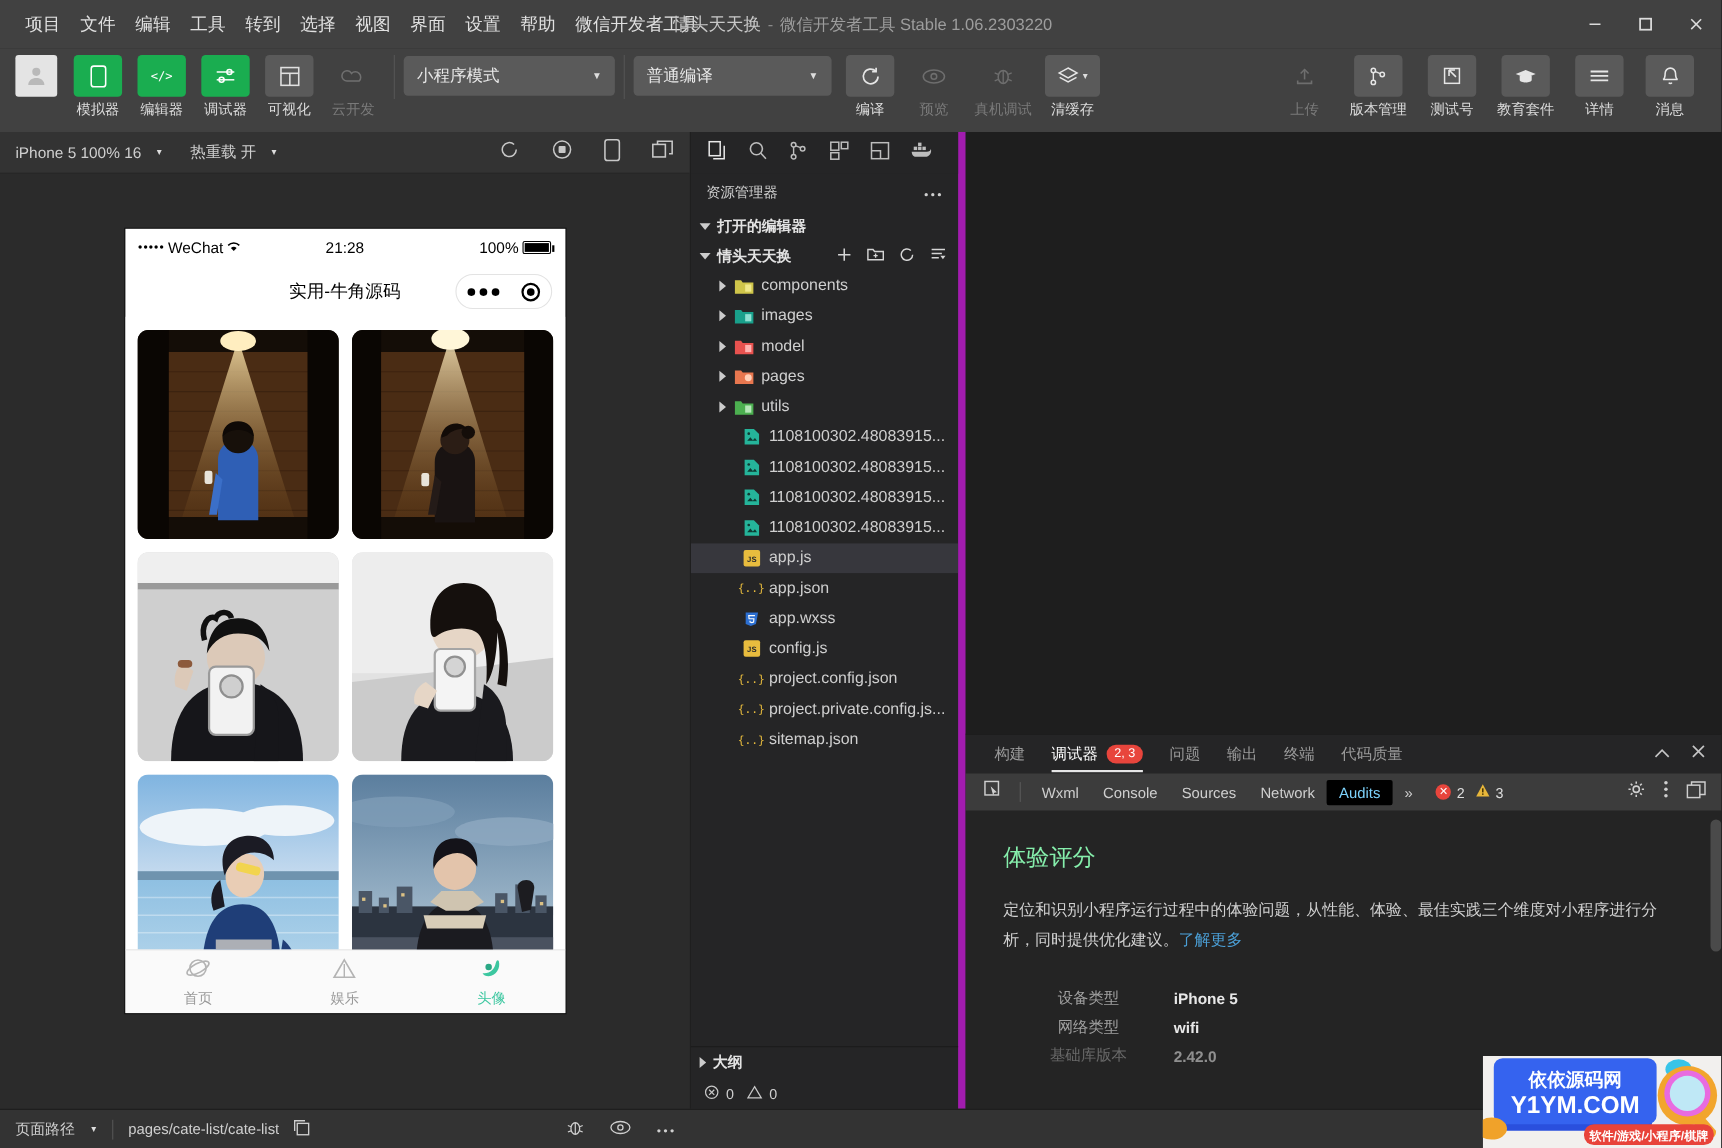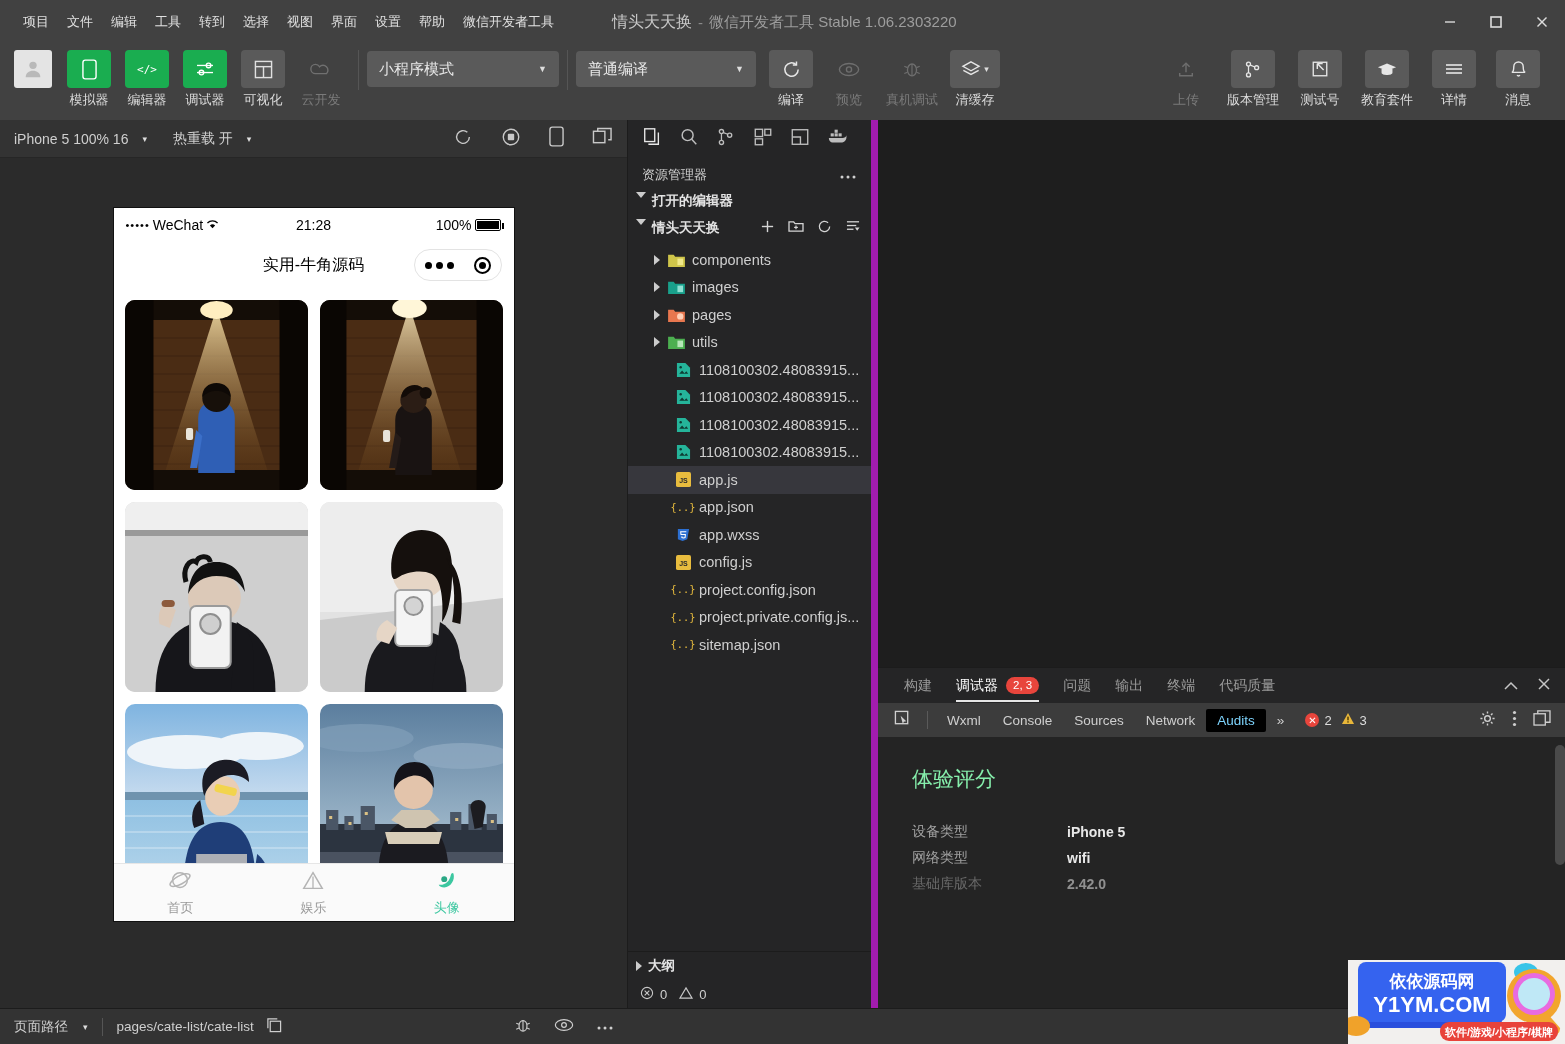--- a/index.html
+++ b/index.html
@@ -18,21 +18,21 @@
 
   
   .titlebar {
     height: 44px; flex: 0 0 44px;
     background: #414141;
     display: flex; align-items: center;
     position: relative;
   }
   .menu-list { display: flex; align-items: center; padding-left: 14px; gap: 0; }
   .menu-item {
-    color: #e0e0e0; font-size: 13px; padding: 4px 9px;
+    color: #e0e0e0; font-size: 16px; padding: 4px 9px;
     cursor: default; white-space: nowrap;
   }
   .win-title {
     position: absolute; left: 612px; top: 0; height: 44px;
     display: flex; align-items: center;
     color: #9d9d9d; font-size: 15px; white-space: nowrap;
   }
   .win-title .proj { color: #c8c8c8; font-size: 16px; }
   .win-title .dash { margin: 0 6px; color: #8a8a8a; }
   .win-ctrls {
@@ -161,21 +161,21 @@
   .exp-acts {
     height: 38px; flex: 0 0 38px; display: flex; align-items: center;
     gap: 17px; padding: 0 14px; background: #252526;
   }
   .exp-head {
     height: 34px; display: flex; align-items: center; justify-content: space-between;
     padding: 0 14px; color: #cfcfcf; font-size: 13px;
   }
   .exp-tree { flex: 1; overflow: hidden; font-size: 14.5px; color: #cfcfcf; }
   .sect-row {
-    height: 27px; display: flex; gap: 6px;
+    height: 27px; display: flex; align-items: center; gap: 6px;
     padding-left: 8px; font-weight: bold; font-size: 13.5px; color: #e3e3e3;
   }
   .sect-row .acts { margin-left: auto; display: flex; gap: 13px; padding-right: 10px; }
   .tri { width: 0; height: 0; }
   .tri.down { border-left: 5px solid transparent; border-right: 5px solid transparent; border-top: 6px solid #ccc; }
   .tri.right { border-top: 5px solid transparent; border-bottom: 5px solid transparent; border-left: 6px solid #ccc; }
   .tree-row {
     height: 27.5px; display: flex; align-items: center; gap: 7px;
     padding-left: 26px; white-space: nowrap; overflow: hidden;
   }
@@ -220,21 +220,21 @@
   .dt-tab.active { background: #000; color: #7dd3fc; }
   .dt-sep { width: 1px; height: 18px; background: #5a5a5a; margin: 0 8px; }
   .dt-counts { display: flex; align-items: center; gap: 5px; font-size: 13px; color: #ddd; margin-left: 10px; }
   .err-dot { width: 14px; height: 14px; border-radius: 50%; background: #e8453c;
              color: #fff; font-size: 10px; display: flex; align-items: center; justify-content: center; }
   .dt-right { margin-left: auto; display: flex; align-items: center; gap: 16px; padding-right: 6px; color: #cfcfcf; }
   .audits-body { flex: 1; background: #242424; padding: 28px 0 0 34px; overflow: hidden; position: relative; }
   .aud-title { font-size: 21px; color: #86efac; margin-bottom: 22px; }
   .aud-desc { font-size: 14.5px; color: #d0d0d0; line-height: 1.85; max-width: 620px; }
   .aud-link { color: #4b9fd6; }
-  .aud-table { margin-top: 26px; font-size: 14px; }
+  .aud-table { margin-top: 26px; font-size: 14px; text-align: center; }
   .aud-tr { display: flex; height: 26px; align-items: center; }
   .aud-k { width: 155px; color: #a0a0a0; }
   .aud-v { color: #e8e8e8; font-weight: bold; }
 
   
   .statusbar {
     height: 36px; flex: 0 0 36px; background: #333;
     display: flex; align-items: center; font-size: 13.5px; color: #cfcfcf;
     border-top: 1px solid #1c1c1c;
   }
@@ -883,20 +883,30 @@
                 <path d="M0 2h6l1.6 2H18v11H0z" fill="#19a08b"></path>
                 <rect x="10" y="6" width="6" height="7" fill="#8fe0d2"></rect>
               </svg>
           </span>
           <span class="fname">images</span>
         </div>
         <div class="tree-row">
           <span class="tri right"></span>
           <span class="fico">
             <svg width="17" height="14" viewBox="0 0 18 15">
+                <path d="M0 2h6l1.6 2H18v11H0z" fill="#e8524f"></path>
+                <rect x="10" y="6" width="6" height="7" fill="#ffb3b1"></rect>
+              </svg>
+          </span>
+          <span class="fname">model</span>
+        </div>
+        <div class="tree-row">
+          <span class="tri right"></span>
+          <span class="fico">
+            <svg width="17" height="14" viewBox="0 0 18 15">
                 <path d="M0 2h6l1.6 2H18v11H0z" fill="#e8774f"></path>
                 <circle cx="13" cy="9" r="3.4" fill="#ffd0b8"></circle>
               </svg>
           </span>
           <span class="fname">pages</span>
         </div>
         <div class="tree-row">
           <span class="tri right"></span>
           <span class="fico">
             <svg width="17" height="14" viewBox="0 0 18 15">
@@ -1116,20 +1126,23 @@
               <svg width="18" height="16" viewBox="0 0 19 17">
                   <rect x="1" y="4" width="12" height="12" fill="none" stroke="#cfcfcf" stroke-width="1.4"></rect>
                   <path d="M5 4V1h13v12h-5" fill="none" stroke="#cfcfcf" stroke-width="1.4"></path>
                 </svg>
             </span>
           </span>
         </div>
 
         <div class="audits-body">
           <div class="aud-title">体验评分</div>
+          <div class="aud-desc">
+            <span>定位和识别小程序运行过程中的体验问题，从性能、体验、最佳实践三个维度对小程序进行分析，同时提供优化建议。</span><a class="aud-link">了解更多</a>
+          </div>
           <div class="aud-table">
             <div class="aud-tr">
               <span class="aud-k">设备类型</span>
               <span class="aud-v">iPhone 5</span>
             </div>
             <div class="aud-tr">
               <span class="aud-k">网络类型</span>
               <span class="aud-v">wifi</span>
             </div>
             <div class="aud-tr" style="opacity:.55">

